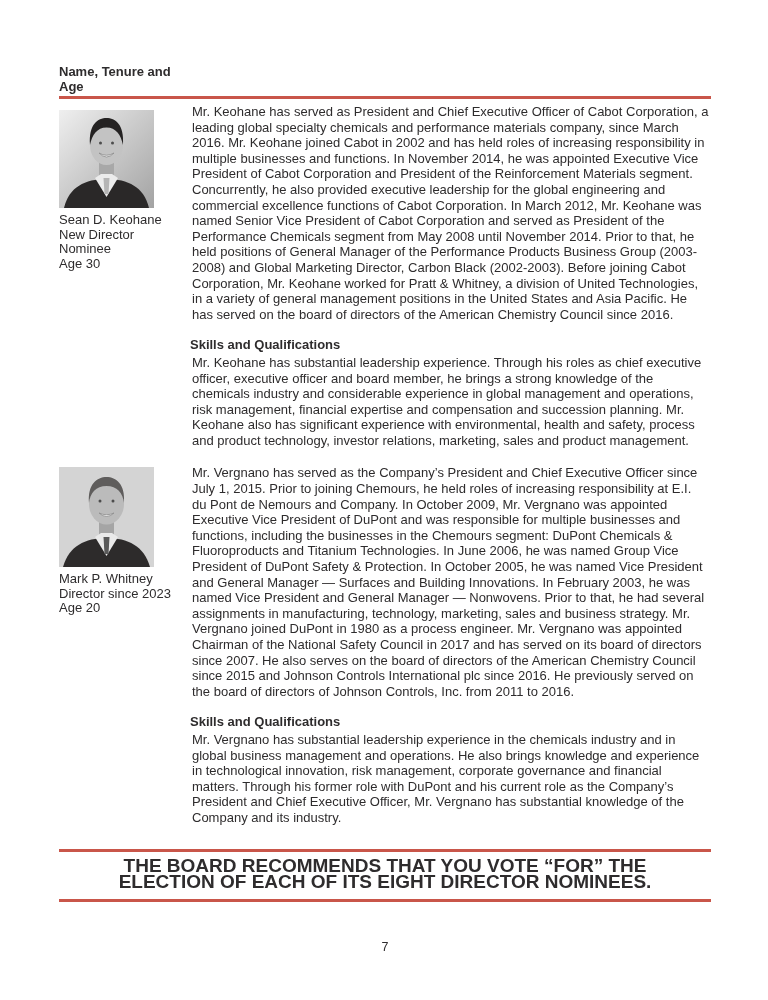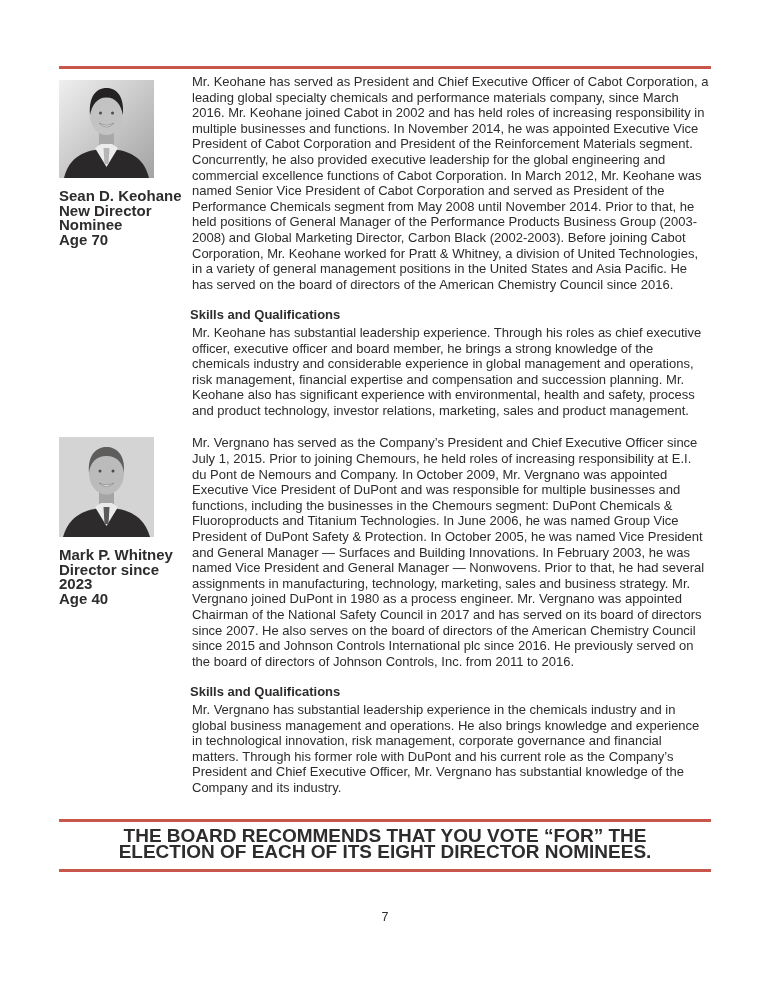--- a/index.html
+++ b/index.html
@@ -33,22 +33,22 @@
     font-size: 13px; line-height: 15.6px; font-weight: bold;
     margin-top: 15px;
   }
   .photo {
     width: 95px; height: 98px; margin-top: 8px;
     overflow: hidden; line-height: 0;
   }
   .row2 { margin-top: 13px; }
   .row2 .photo { margin-top: 4px; height: 100px; }
   .caption {
-    margin-top: 11px;
-    font-weight: bold; font-size: 15px; line-height: 14.5px;
+    margin-top: 5px;
+    font-weight: normal; font-size: 13px; line-height: 14.5px;
   }
   .banner {
     margin-top: 21px;
     border-top: 3px solid var(--accent, #c9564a);
     border-bottom: 3px solid var(--accent, #c9564a);
     padding: 6px 0 9px 0;
     text-align: center;
   }
   .banner p {
     font-weight: bold; font-size: 19px; line-height: 16px;
@@ -58,20 +58,21 @@
     text-align: center; margin-top: 38px;
     font-size: 12.5px; line-height: 14px;
   }
 </style>
 </head>
 <body>
 
 <div class="page">
 
   <div class="table-header">
+    <div class="th col-left">Name, Tenure and Age</div>
   </div>
   <div class="rule"></div>
 
   <section class="row">
     <div class="col-left">
       <div class="photo">
         <svg viewBox="0 0 95 98" width="95" height="98" role="img">
           <defs>
             <linearGradient id="kbg" x1="0" y1="0" x2="1" y2="1">
               <stop offset="0" stop-color="#efefef"></stop>
@@ -87,21 +88,21 @@
           <path d="M31,35 C29.5,14 39,8 47.5,8 C56,8 65.5,14 64,35 C62,25 57,17.5 47.5,17.5 C38,17.5 33,25 31,35 Z" fill="#242222"></path>
           <circle cx="41.5" cy="33" r="1.5" fill="#4c4c4c"></circle>
           <circle cx="53.5" cy="33" r="1.5" fill="#4c4c4c"></circle>
           <path d="M40,43 Q47.5,51 55,43 Q47.5,47.5 40,43 Z" fill="#f0f0f0" stroke="#8c8c8c" stroke-width="0.8"></path>
         </svg>
       </div>
       <div class="caption">
         <div>Sean D. Keohane</div>
         <div>New Director</div>
         <div>Nominee</div>
-        <div>Age 70</div>
+        <div>Age 30</div>
       </div>
     </div>
     <div class="col-right">
       <p class="bio">Mr. Keohane has served as President and Chief Executive Officer of Cabot Corporation, a leading global specialty chemicals and performance materials company, since March 2016. Mr. Keohane joined Cabot in 2002 and has held roles of increasing responsibility in multiple businesses and functions. In November 2014, he was appointed Executive Vice President of Cabot Corporation and President of the Reinforcement Materials segment. Concurrently, he also provided executive leadership for the global engineering and commercial excellence functions of Cabot Corporation. In March 2012, Mr. Keohane was named Senior Vice President of Cabot Corporation and served as President of the Performance Chemicals segment from May 2008 until November 2014. Prior to that, he held positions of General Manager of the Performance Products Business Group (2003-2008) and Global Marketing Director, Carbon Black (2002-2003). Before joining Cabot Corporation, Mr. Keohane worked for Pratt &amp; Whitney, a division of United Technologies, in a variety of general management positions in the United States and Asia Pacific. He has served on the board of directors of the American Chemistry Council since 2016.</p>
       <div class="skills-heading">Skills and Qualifications</div>
       <p class="bio">Mr. Keohane has substantial leadership experience. Through his roles as chief executive officer, executive officer and board member, he brings a strong knowledge of the chemicals industry and considerable experience in global management and operations, risk management, financial expertise and compensation and succession planning. Mr. Keohane also has significant experience with environmental, health and safety, process and product technology, investor relations, marketing, sales and product management.</p>
     </div>
   </section>
 
   <section class="row row2">
@@ -116,21 +117,21 @@
           <ellipse cx="47.5" cy="37" rx="17.5" ry="20.5" fill="#bbbbbb"></ellipse>
           <path d="M30,36 C28.5,17 38,10 47.5,10 C57,10 66.5,17 65,36 C64,26 58,19 47.5,19 C37,19 31,26 30,36 Z" fill="#5f5d5c"></path>
           <circle cx="41" cy="34" r="1.5" fill="#4c4c4c"></circle>
           <circle cx="54" cy="34" r="1.5" fill="#4c4c4c"></circle>
           <path d="M40,46 Q47.5,53 55,46 Q47.5,49.5 40,46 Z" fill="#efefef" stroke="#8c8c8c" stroke-width="0.8"></path>
         </svg>
       </div>
       <div class="caption">
         <div>Mark P. Whitney</div>
         <div>Director since 2023</div>
-        <div>Age 40</div>
+        <div>Age 20</div>
       </div>
     </div>
     <div class="col-right">
       <p class="bio">Mr. Vergnano has served as the Company’s President and Chief Executive Officer since July 1, 2015. Prior to joining Chemours, he held roles of increasing responsibility at E.I. du Pont de Nemours and Company. In October 2009, Mr. Vergnano was appointed Executive Vice President of DuPont and was responsible for multiple businesses and functions, including the businesses in the Chemours segment: DuPont Chemicals &amp; Fluoroproducts and Titanium Technologies. In June 2006, he was named Group Vice President of DuPont Safety &amp; Protection. In October 2005, he was named Vice President and General Manager — Surfaces and Building Innovations. In February 2003, he was named Vice President and General Manager — Nonwovens. Prior to that, he had several assignments in manufacturing, technology, marketing, sales and business strategy. Mr. Vergnano joined DuPont in 1980 as a process engineer. Mr. Vergnano was appointed Chairman of the National Safety Council in 2017 and has served on its board of directors since 2007. He also serves on the board of directors of the American Chemistry Council since 2015 and Johnson Controls International plc since 2016. He previously served on the board of directors of Johnson Controls, Inc. from 2011 to 2016.</p>
       <div class="skills-heading">Skills and Qualifications</div>
       <p class="bio">Mr. Vergnano has substantial leadership experience in the chemicals industry and in global business management and operations. He also brings knowledge and experience in technological innovation, risk management, corporate governance and financial matters. Through his former role with DuPont and his current role as the Company’s President and Chief Executive Officer, Mr. Vergnano has substantial knowledge of the Company and its industry.</p>
     </div>
   </section>
 
   <div class="banner">

